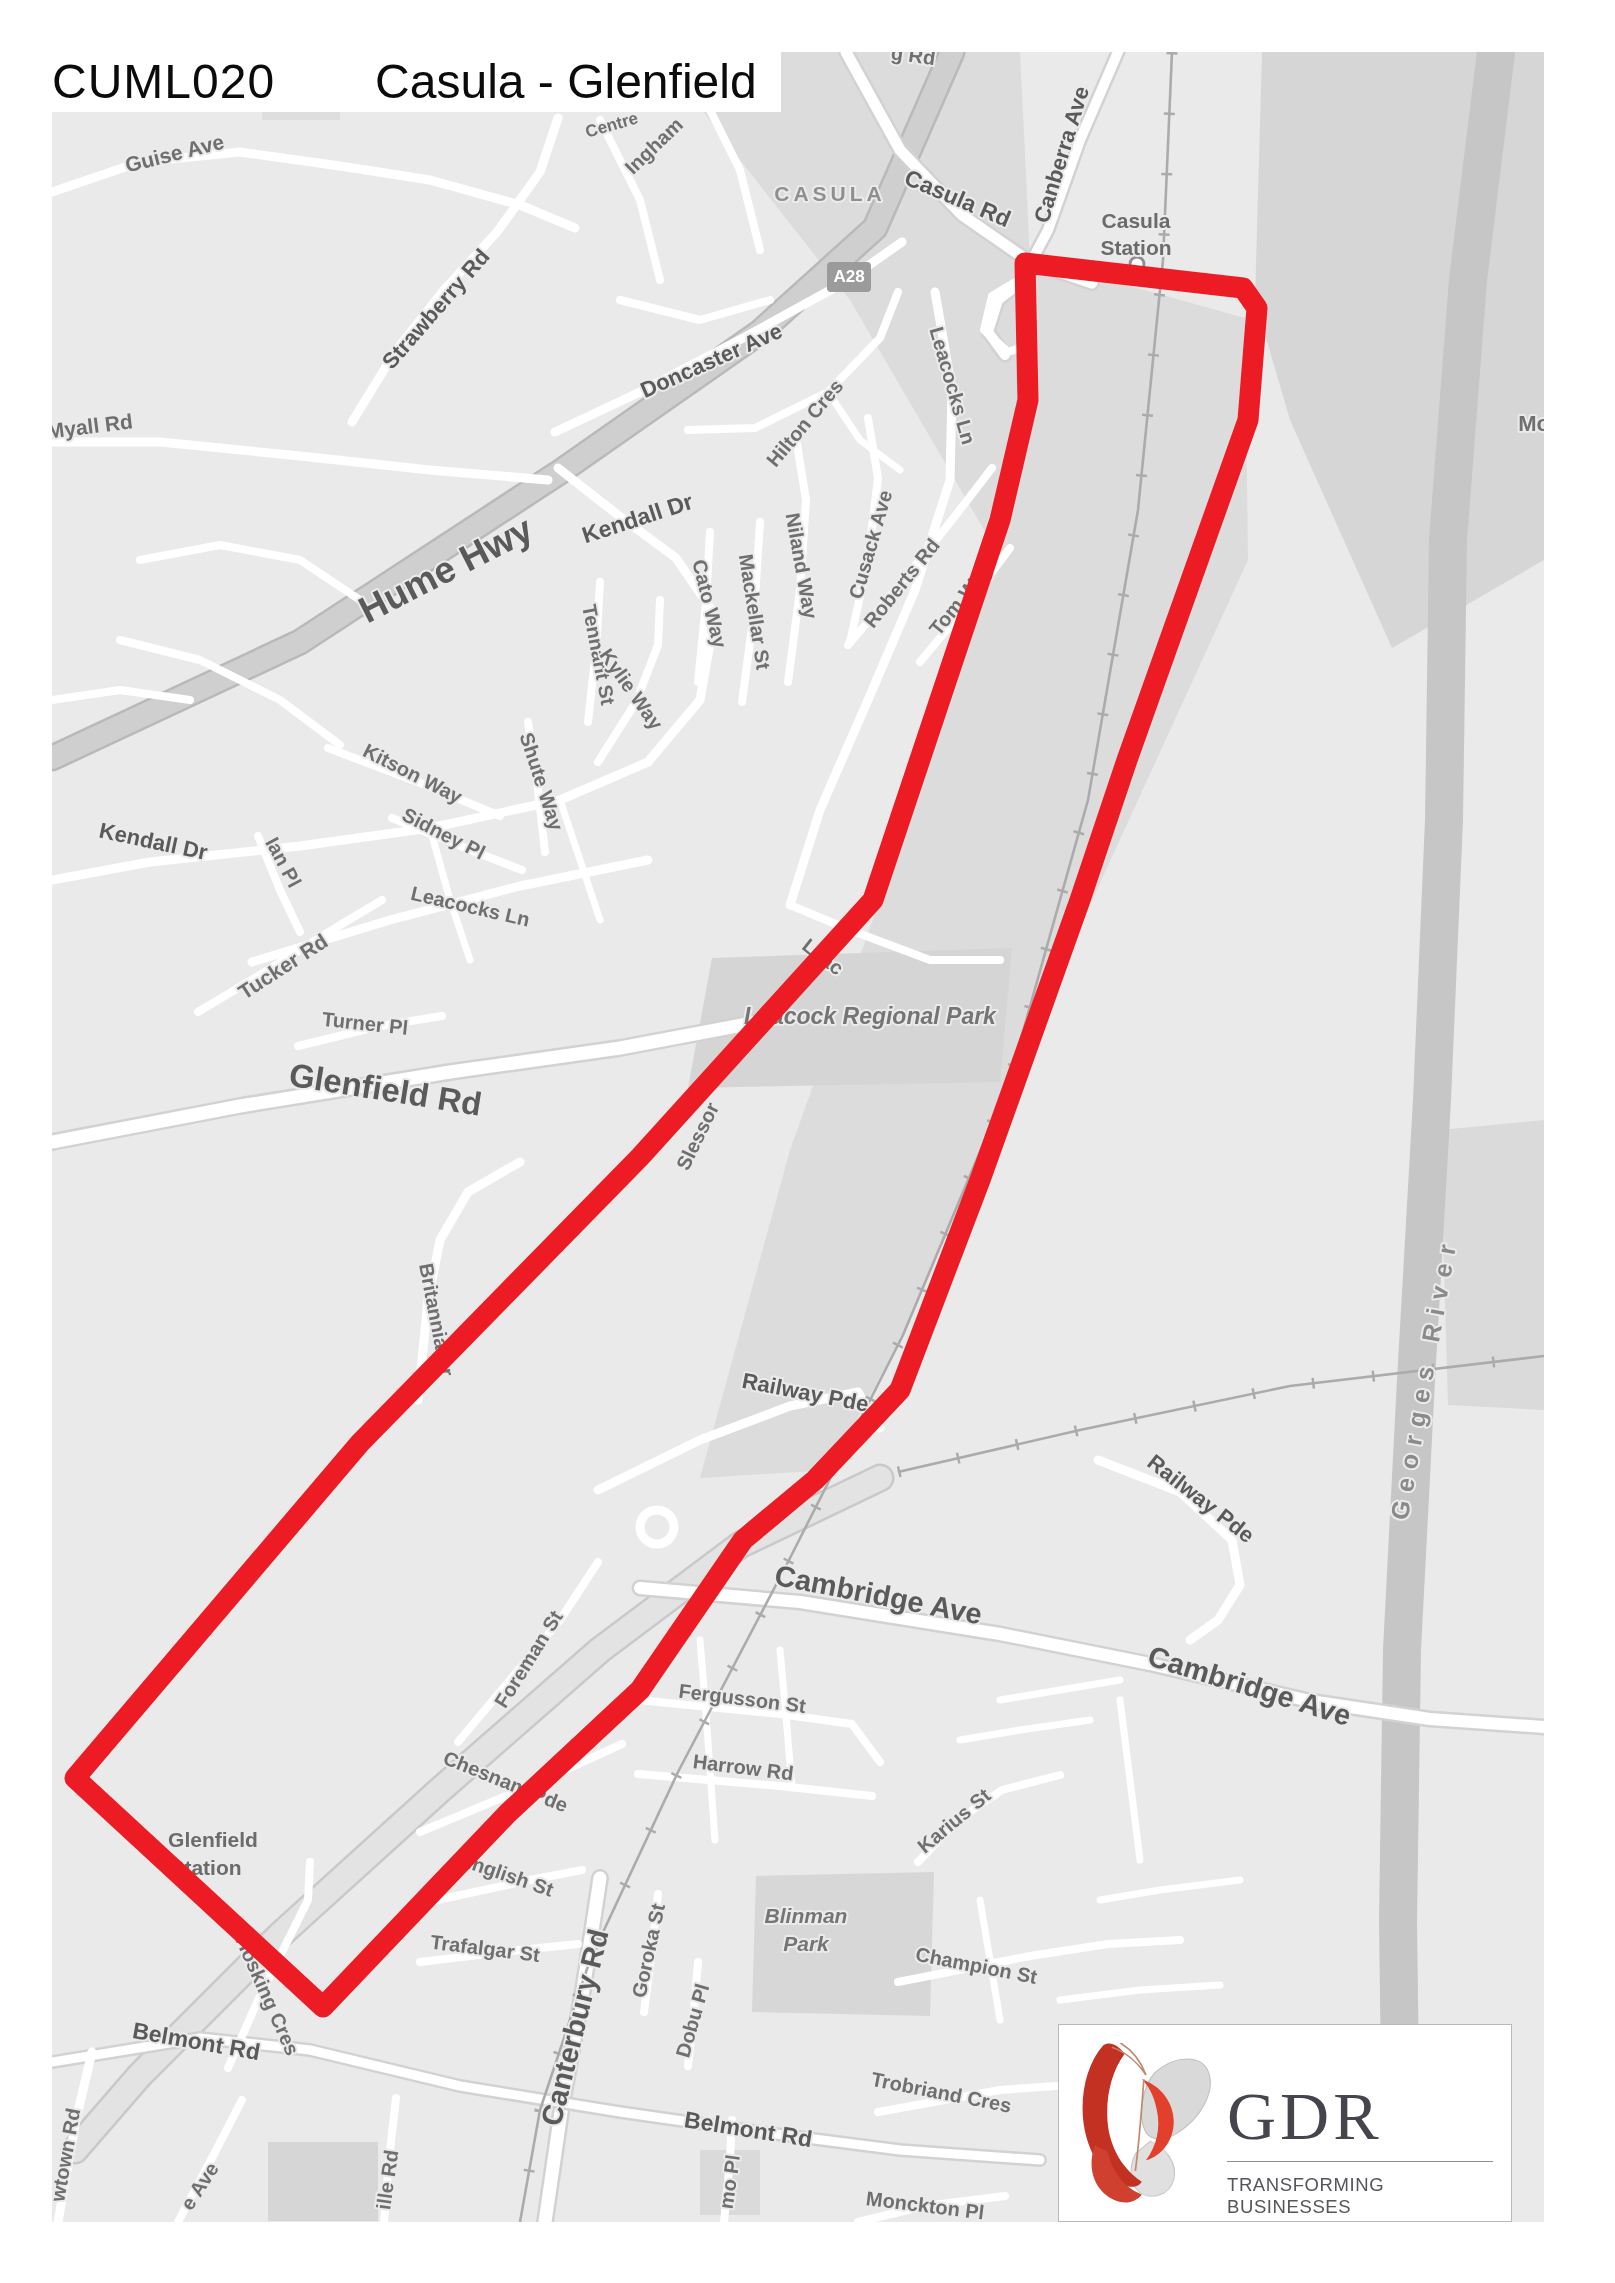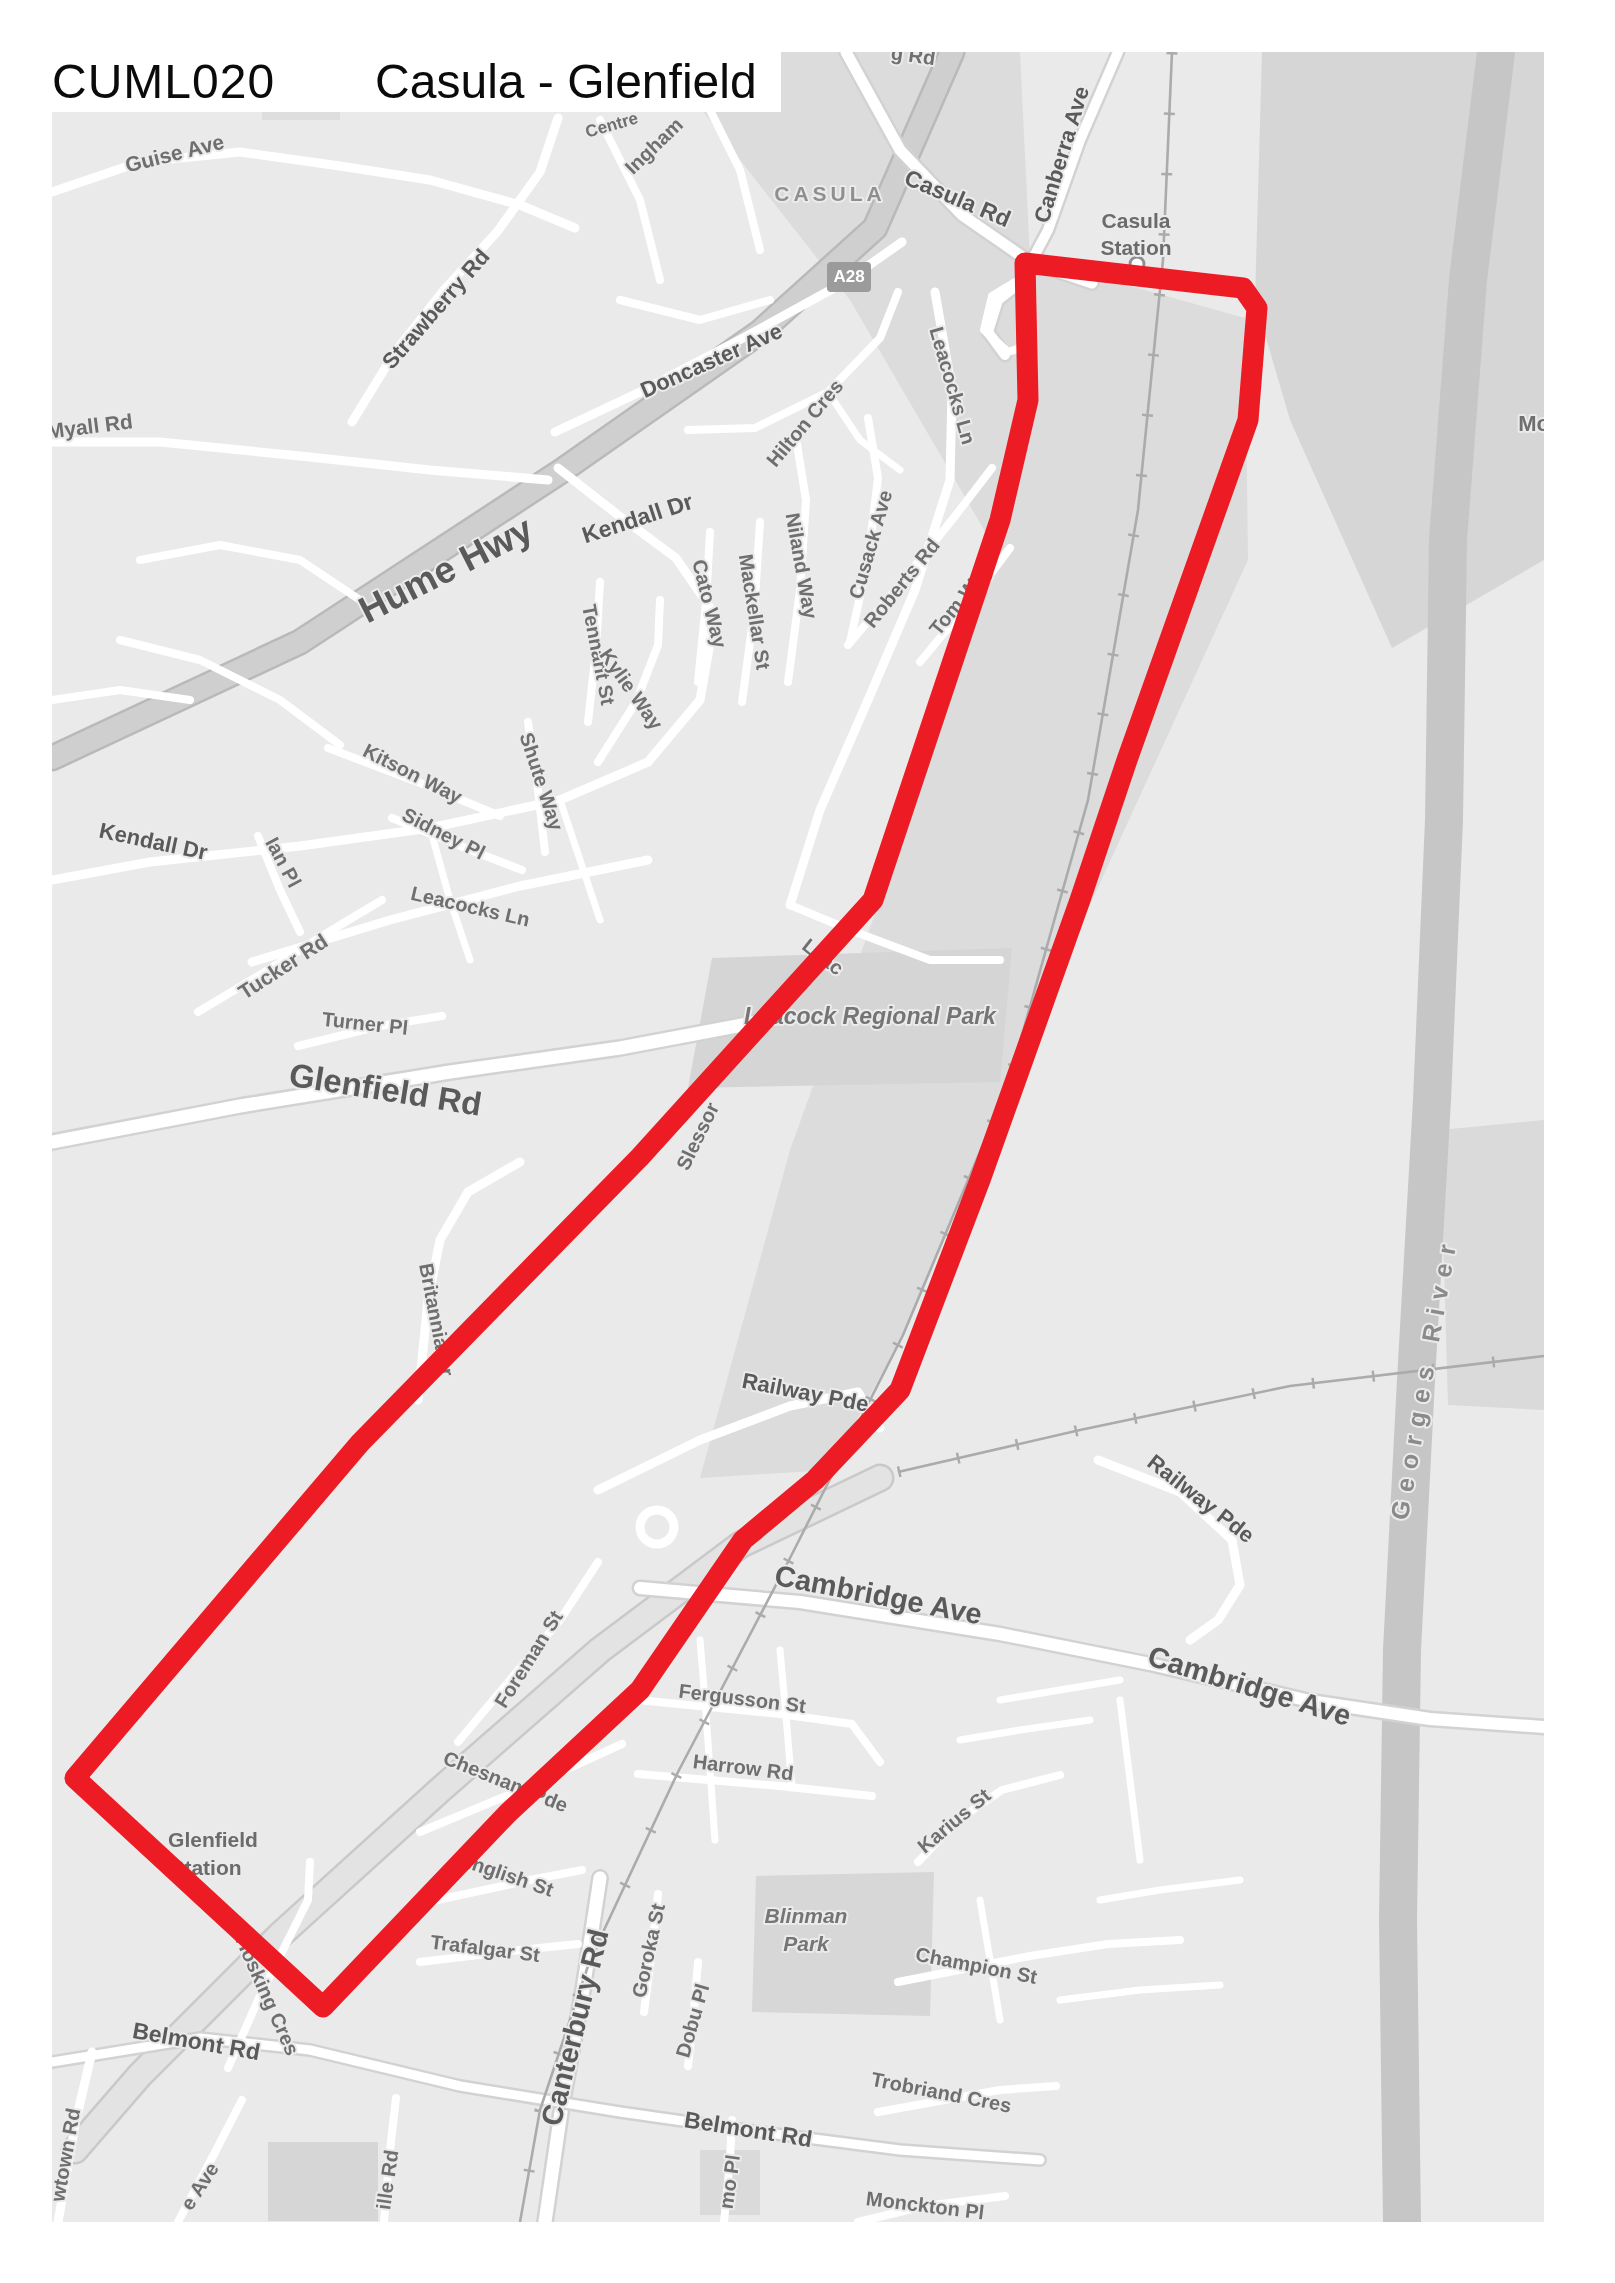--- a/index.html
+++ b/index.html
@@ -198,14 +198,27 @@
         <text transform="translate(1426,1378) rotate(-80)" text-anchor="middle" dominant-baseline="middle" font-size="25" fill="#8a8a8a" class="lbl" letter-spacing="9">Georges River</text>
         <polygon points="1025,263 1243,288 1257,308 1248,420 1127,760 1080,900 980,1180 900,1390 815,1480 743,1540 640,1690 508,1813 323,2007 75,1778 360,1443 640,1157 873,900 1000,520 1028,400" fill="none" stroke="#ec1b24" stroke-width="21" stroke-linejoin="round" stroke-linecap="round"></polygon>
       </g>
   </svg>
 
   <div id="title-bar">
     <span class="code">CUML020</span>
     <span class="name">Casula - Glenfield</span>
   </div>
 
+  <div id="logo-box">
+    <svg id="butterfly" width="150" height="160" viewBox="0 0 140 150">
+      <path d="M78,28 C98,10 122,12 128,26 C136,44 122,70 100,84 C88,92 76,92 70,84 C62,70 66,42 78,28 Z" fill="#d9d9d9" stroke="#c0c0c0" stroke-width="1"></path>
+      <path d="M74,92 C88,98 100,112 96,128 C92,142 76,148 64,140 C54,132 54,116 60,104 Z" fill="#e0e0e0" stroke="#c6c6c6" stroke-width="1"></path>
+      <path d="M30,2 C12,22 6,58 14,88 C20,110 34,128 52,134 C58,136 64,134 66,130 C48,118 36,98 34,74 C32,50 38,26 50,10 C44,2 36,-2 30,2 Z" fill="#c23122"></path>
+      <path d="M22,96 C14,118 22,140 42,148 C52,152 62,148 66,142 C50,136 38,120 34,102 Z" fill="#d0402e"></path>
+      <path d="M66,34 C84,40 96,56 96,74 C96,92 84,106 70,110 C80,96 84,80 80,62 C77,48 72,40 66,34 Z" fill="#e2402c"></path>
+      <path d="M70,30 C62,18 50,8 38,4 M70,30 C64,14 56,6 46,0 M68,34 C66,60 64,90 60,120" fill="none" stroke="#c08a6e" stroke-width="1.6"></path>
+    </svg>
+    <div class="gdr">GDR</div>
+    <div class="rule"></div>
+    <div class="tagline">TRANSFORMING BUSINESSES</div>
+  </div>
 
 </div>
 
 </body></html>

